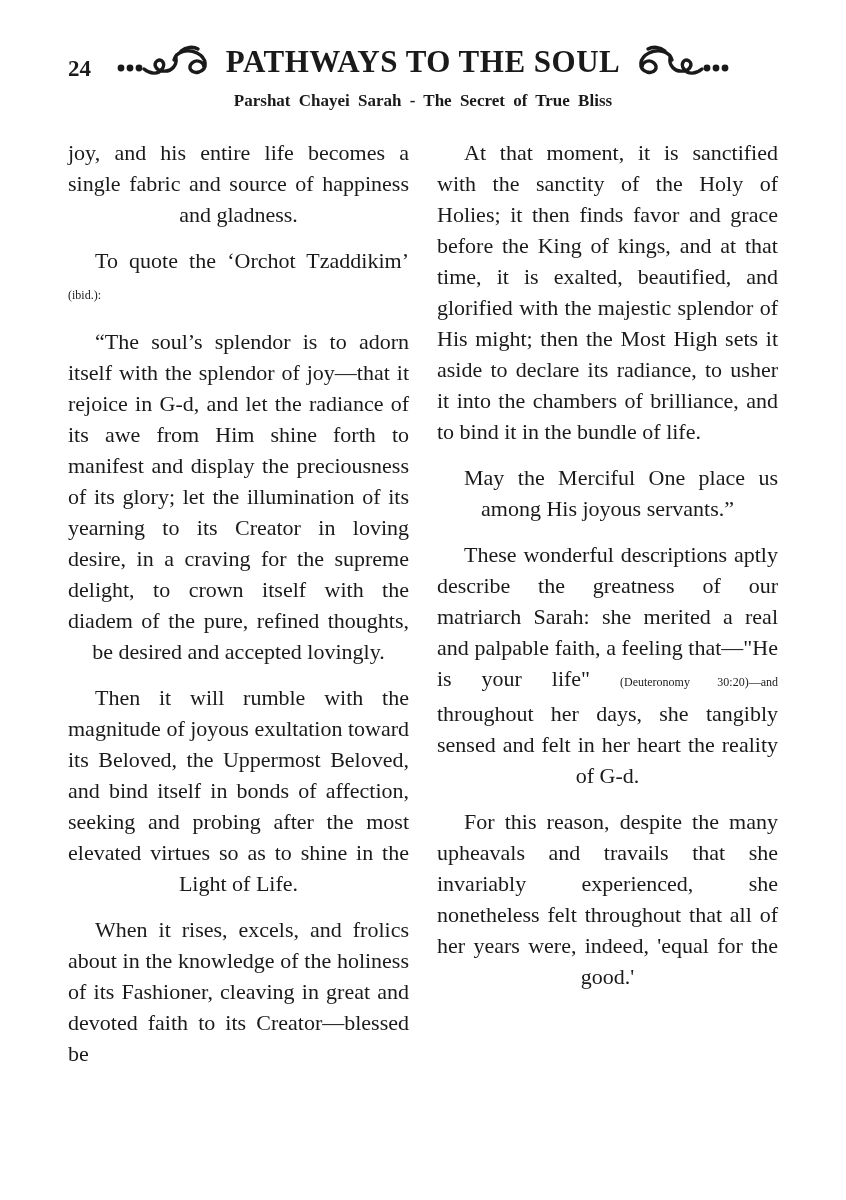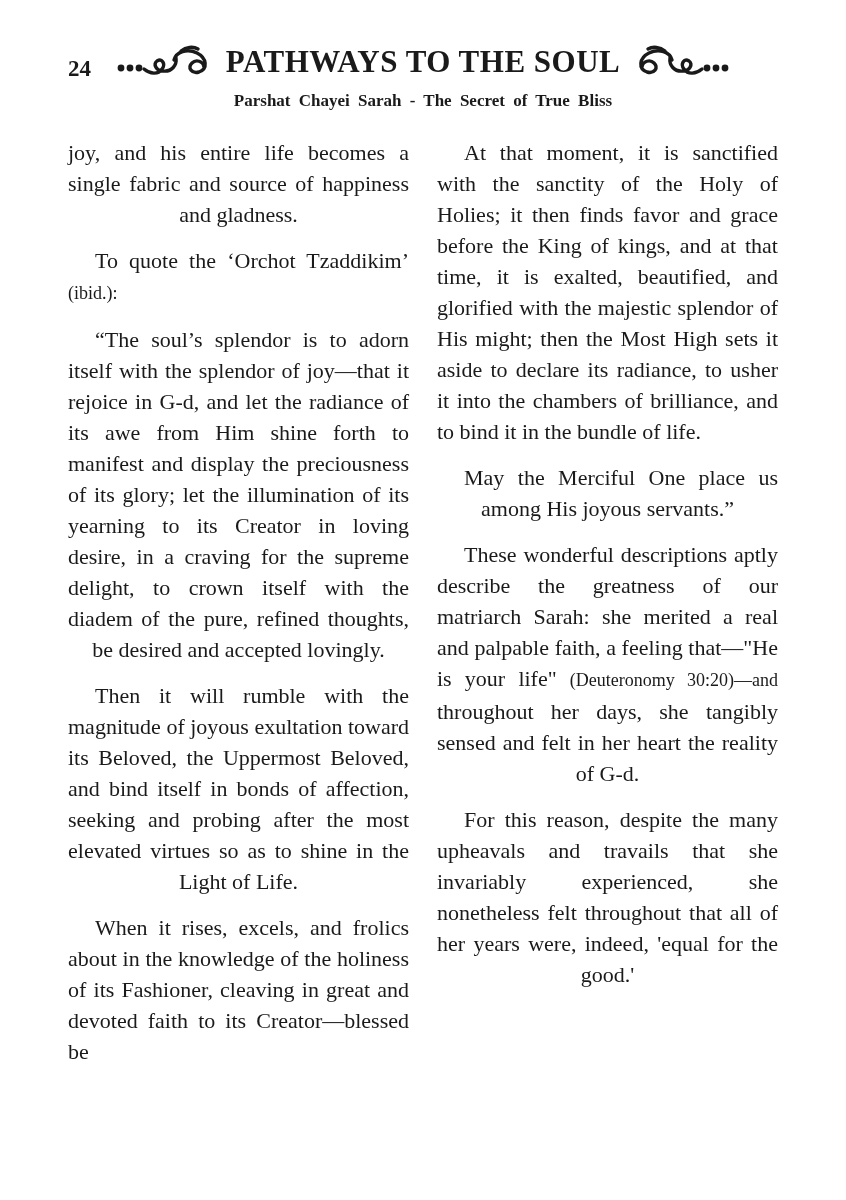--- a/index.html
+++ b/index.html
@@ -54,21 +54,21 @@
     line-height: 31px;
   }
   .column p {
     margin: 0 0 15px 0;
     text-align: justify;
   }
   .column p.indent { text-indent: 27px; }
   .column p.no-indent { text-indent: 0; }
   .column p.last-center { text-align-last: center; }
   .column p.last-left { text-align-last: left; }
-  .small-cite { font-size: 18px; }
+  .small-cite { font-size: 12px; }
 </style>
 </head>
 <body>
 
 <div class="page">
 
   <div class="page-number">24</div>
 
   <header class="header">
     <div class="title-row">

